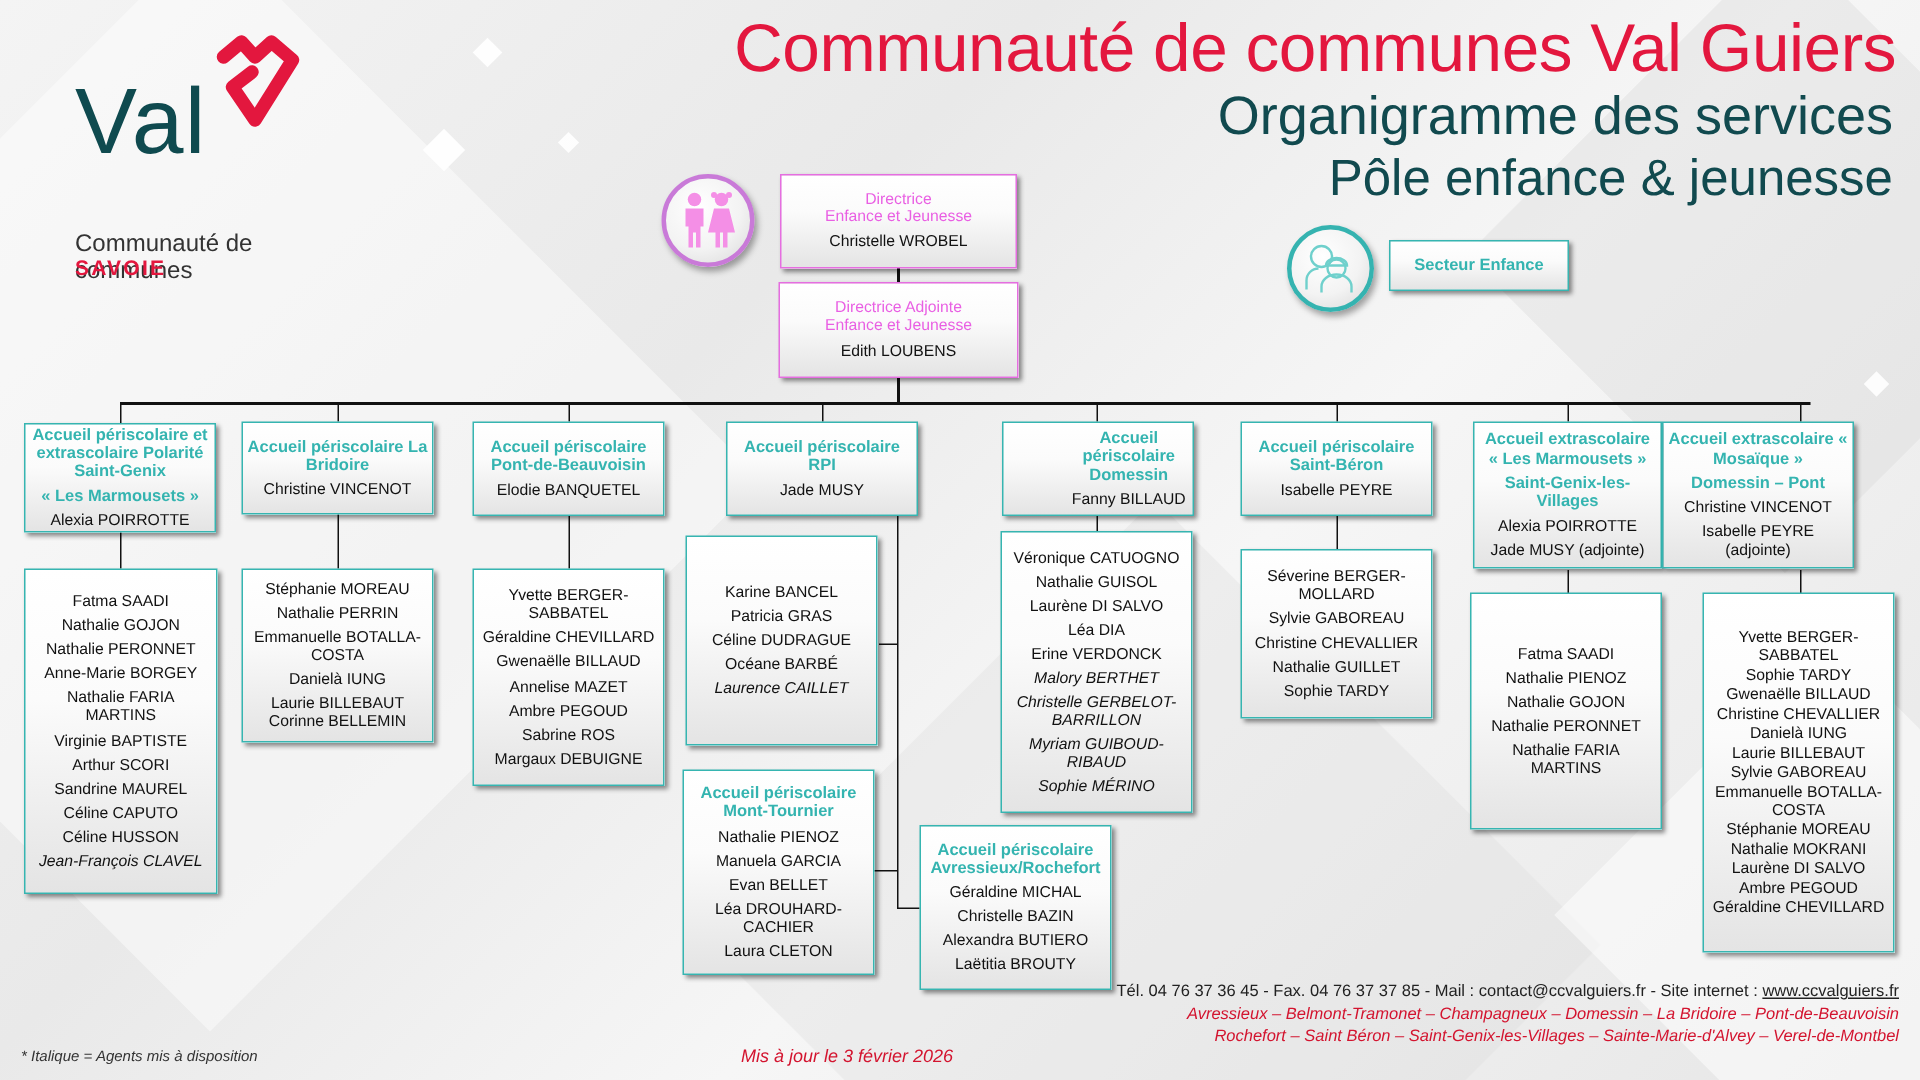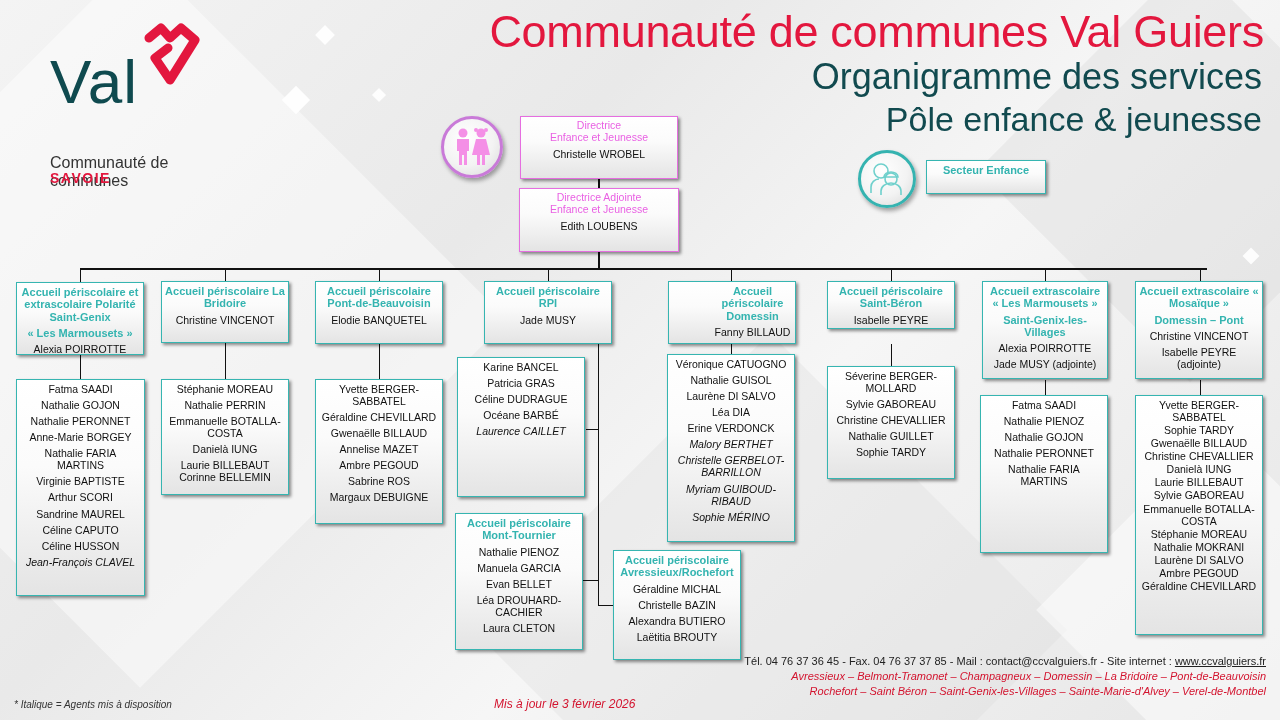--- a/index.html
+++ b/index.html
@@ -40,21 +40,21 @@
   .ic-kids { left: 441px; top: 116px; width: 62px; height: 62px; border: 3px solid #c97ad8; }
   .ic-enf { left: 858px; top: 150px; width: 58px; height: 58px; border: 3px solid #35b3b0; }
 
   
   .box {
     position: absolute; text-align: center;
     background: linear-gradient(180deg, #ffffff 0%, #fbfbfb 40%, #e4e4e4 100%);
     border: 1.5px solid #36b5b1;
     box-shadow: 2px 2px 3px rgba(0,0,0,0.45);
     font-size: 10.5px; color: #111; line-height: 1.15;
-    display: flex; flex-direction: column; align-items: center;
+    display: flex; flex-direction: column; justify-content: center; align-items: center;
     padding: 3px 3px;
   }
   .box.pink { border-color: #e56ee0; }
   .box .t { color: #34b4b0; font-weight: bold; font-size: 11px; line-height: 1.12; }
   .box.pink .t { color: #e95fe3; font-weight: normal; font-size: 10.5px; }
   .box .t + .t { margin-top: 4px; }
   .box .n { margin-top: 4px; }
   .staff .n { margin-top: 0; margin-bottom: 4px; }
   .staff .n:last-child { margin-bottom: 0; }
   .it { font-style: italic; }
@@ -241,21 +241,21 @@
   <div class="n">Nathalie GUISOL</div>
   <div class="n">Laurène DI SALVO</div>
   <div class="n">Léa DIA</div>
   <div class="n">Erine VERDONCK</div>
   <div class="n it">Malory BERTHET</div>
   <div class="n it">Christelle GERBELOT-BARRILLON</div>
   <div class="n it">Myriam GUIBOUD-RIBAUD</div>
   <div class="n it">Sophie MÉRINO</div>
 </div>
 
-<div class="box" style="left:827px;top:281px;width:128px;height:48px;">
+<div class="box" style="left:827px;top:281px;width:128px;height:63px;">
   <div class="t">Accueil périscolaire Saint-Béron</div>
   <div class="n">Isabelle PEYRE</div>
 </div>
 <div class="box staff" style="left:827px;top:366px;width:128px;height:113px;">
   <div class="n">Séverine BERGER-MOLLARD</div>
   <div class="n">Sylvie GABOREAU</div>
   <div class="n">Christine CHEVALLIER</div>
   <div class="n">Nathalie GUILLET</div>
   <div class="n">Sophie TARDY</div>
 </div>
@@ -267,21 +267,21 @@
   <div class="n">Jade MUSY (adjointe)</div>
 </div>
 <div class="box staff" style="left:980px;top:395px;width:128px;height:158px;">
   <div class="n">Fatma SAADI</div>
   <div class="n">Nathalie PIENOZ</div>
   <div class="n">Nathalie GOJON</div>
   <div class="n">Nathalie PERONNET</div>
   <div class="n">Nathalie FARIA MARTINS</div>
 </div>
 
-<div class="box" style="left:1135px;top:281px;width:128px;height:98px;">
+<div class="box" style="left:1108px;top:281px;width:128px;height:98px;">
   <div class="t">Accueil extrascolaire « Mosaïque »</div>
   <div class="t">Domessin – Pont</div>
   <div class="n">Christine VINCENOT</div>
   <div class="n">Isabelle PEYRE (adjointe)</div>
 </div>
 <div class="box staff tight" style="left:1135px;top:395px;width:128px;height:240px;">
   <div class="n">Yvette BERGER-SABBATEL</div>
   <div class="n">Sophie TARDY</div>
   <div class="n">Gwenaëlle BILLAUD</div>
   <div class="n">Christine CHEVALLIER</div>

